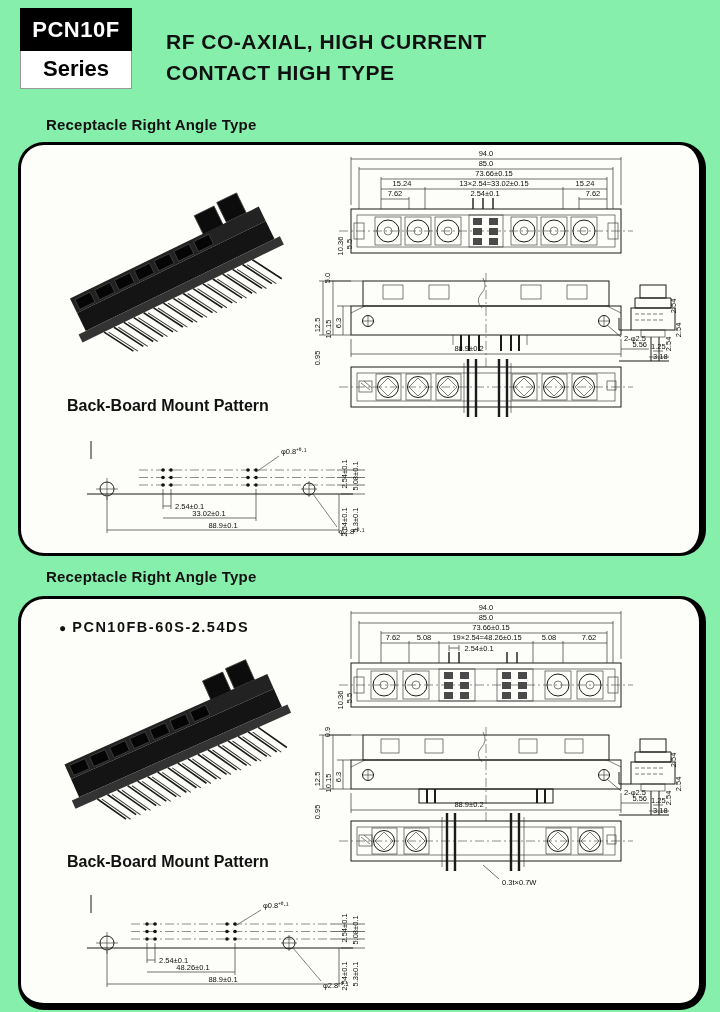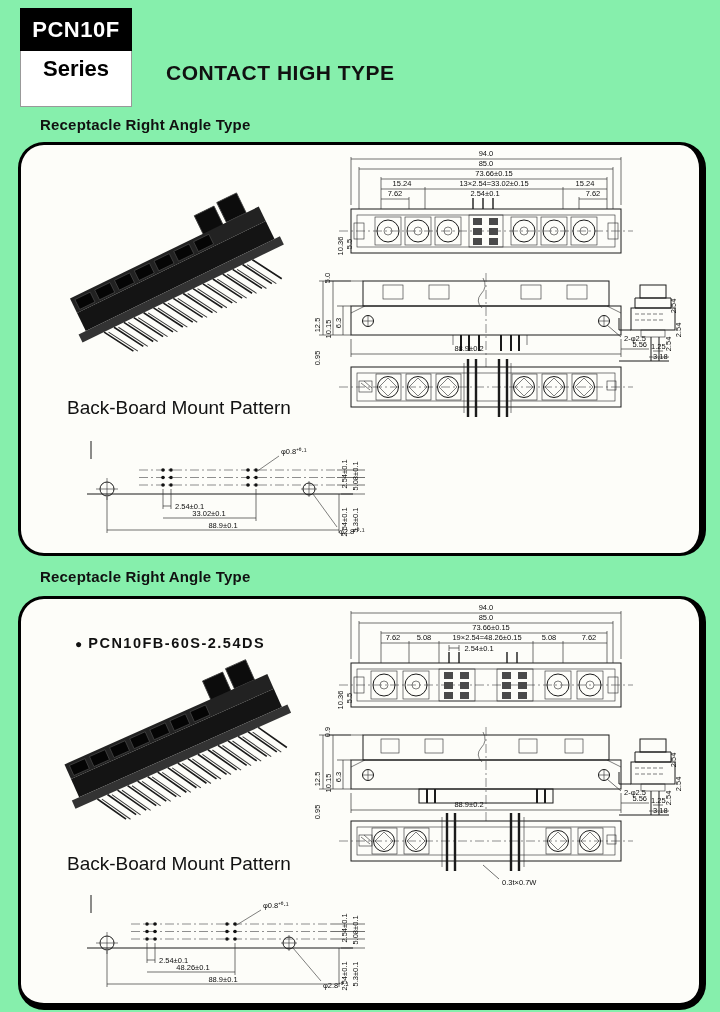--- a/index.html
+++ b/index.html
@@ -3,51 +3,51 @@
 <meta charset="utf-8">
 <style>
   html,body{margin:0;padding:0;background:#e8e8e4;}
   .page{position:relative;width:720px;height:1012px;background:#86efac;overflow:hidden;
         font-family:"Liberation Sans",sans-serif;color:#111;}
   
   .badge{position:absolute;left:20px;top:8px;width:112px;}
   .badge-top{background:#000;color:#fff;font-size:22px;font-weight:700;text-align:center;
              padding:9px 0 8px;letter-spacing:.5px;}
   .badge-bottom{background:#fff;color:#000;font-size:22px;font-weight:700;text-align:center;
-                padding:5px 0 24px;border:1px solid #999;border-top:none;}
+                padding:5px 0 6px;border:1px solid #999;border-top:none;}
   .title{position:absolute;left:166px;top:26px;font-size:21px;font-weight:700;
          letter-spacing:.5px;line-height:31px;white-space:pre;}
-  .section-heading{position:absolute;left:40px;font-size:15px;font-weight:700;letter-spacing:.2px;}
+  .section-heading{position:absolute;left:46px;font-size:15px;font-weight:700;letter-spacing:.2px;}
   .panel{position:absolute;left:18px;width:678px;border:3px solid #000;border-right:7px solid #000;
          border-radius:26px;background:#fdfdf9;}
   .panel2{border-bottom:7px solid #000;}
   .partnum{position:absolute;left:38px;top:14px;font-size:14.5px;font-weight:700;
            letter-spacing:1.5px;}
   .partnum .bullet{font-size:12px;margin-right:6px;letter-spacing:0;}
-  .mount-heading{position:absolute;left:46px;font-size:19px;font-weight:400;}
+  .mount-heading{position:absolute;left:46px;font-size:16px;font-weight:700;}
   svg.drawing{position:absolute;left:0;top:0;}
   
   .ln{stroke:#1b1b1b;stroke-width:1;fill:none;}
   .tn{stroke:#2a2a2a;stroke-width:.6;fill:none;}
   .dm{stroke:#333;stroke-width:.7;fill:none;}
   .cl{stroke:#444;stroke-width:.6;fill:none;stroke-dasharray:9 3 2 3;}
   text.d{font-family:"Liberation Sans",sans-serif;font-size:7.5px;fill:#0d0d0d;text-anchor:middle;}
   text.ds{text-anchor:start;}
   text.de{text-anchor:end;}
 </style>
 </head>
 <body>
 
 <div class="page">
 
   <div class="badge">
     <div class="badge-top">PCN10F</div>
     <div class="badge-bottom">Series</div>
   </div>
-  <div class="title"><br><span>CONTACT HIGH TYPE</span></div>
+  <div class="title"><span>RF CO-AXIAL, HIGH CURRENT</span><br><span>CONTACT HIGH TYPE</span></div>
 
   <div class="section-heading" style="top:116px;">Receptacle Right Angle Type</div>
 
   <div class="panel" style="top:142px;height:408px;">
 
     <svg class="drawing" width="672" height="402" viewBox="0 0 672 402">
 
       <g transform="translate(56,168) rotate(-26)">
         <rect x="148" y="-36" width="22" height="22" fill="#0c0c0c" stroke="#3b3b3b" stroke-width=".8"></rect>
         <rect x="174" y="-38" width="22" height="22" fill="#0c0c0c" stroke="#3b3b3b" stroke-width=".8"></rect>
@@ -237,21 +237,21 @@
         <text class="d" transform="translate(337,375) rotate(-90)">5.3±0.1</text>
       </g>
     </svg>
 
     <div class="mount-heading" style="top:252px;">Back-Board Mount Pattern</div>
   </div>
 
   <div class="section-heading" style="top:568px;">Receptacle Right Angle Type</div>
 
   <div class="panel panel2" style="top:596px;height:404px;">
-    <div class="partnum" style="top:36px;margin-left:16px;"><span class="bullet">●</span><span>PCN10FB-60S-2.54DS</span></div>
+    <div class="partnum" style="top:20px;"><span class="bullet">●</span><span>PCN10FB-60S-2.54DS</span></div>
 
     <svg class="drawing" width="672" height="398" viewBox="0 0 672 398">
 
       <g transform="translate(50,180) rotate(-24)">
         <rect x="160" y="-36" width="22" height="22" fill="#0c0c0c" stroke="#3b3b3b" stroke-width=".8"></rect>
         <rect x="186" y="-38" width="22" height="22" fill="#0c0c0c" stroke="#3b3b3b" stroke-width=".8"></rect>
         <rect x="0" y="-16" width="222" height="16" fill="#222"></rect>
         <g fill="#050505" stroke="#474747" stroke-width=".7">
           <rect x="4" y="-13" width="17" height="11"></rect>
             <rect x="26" y="-13" width="17" height="11"></rect>

